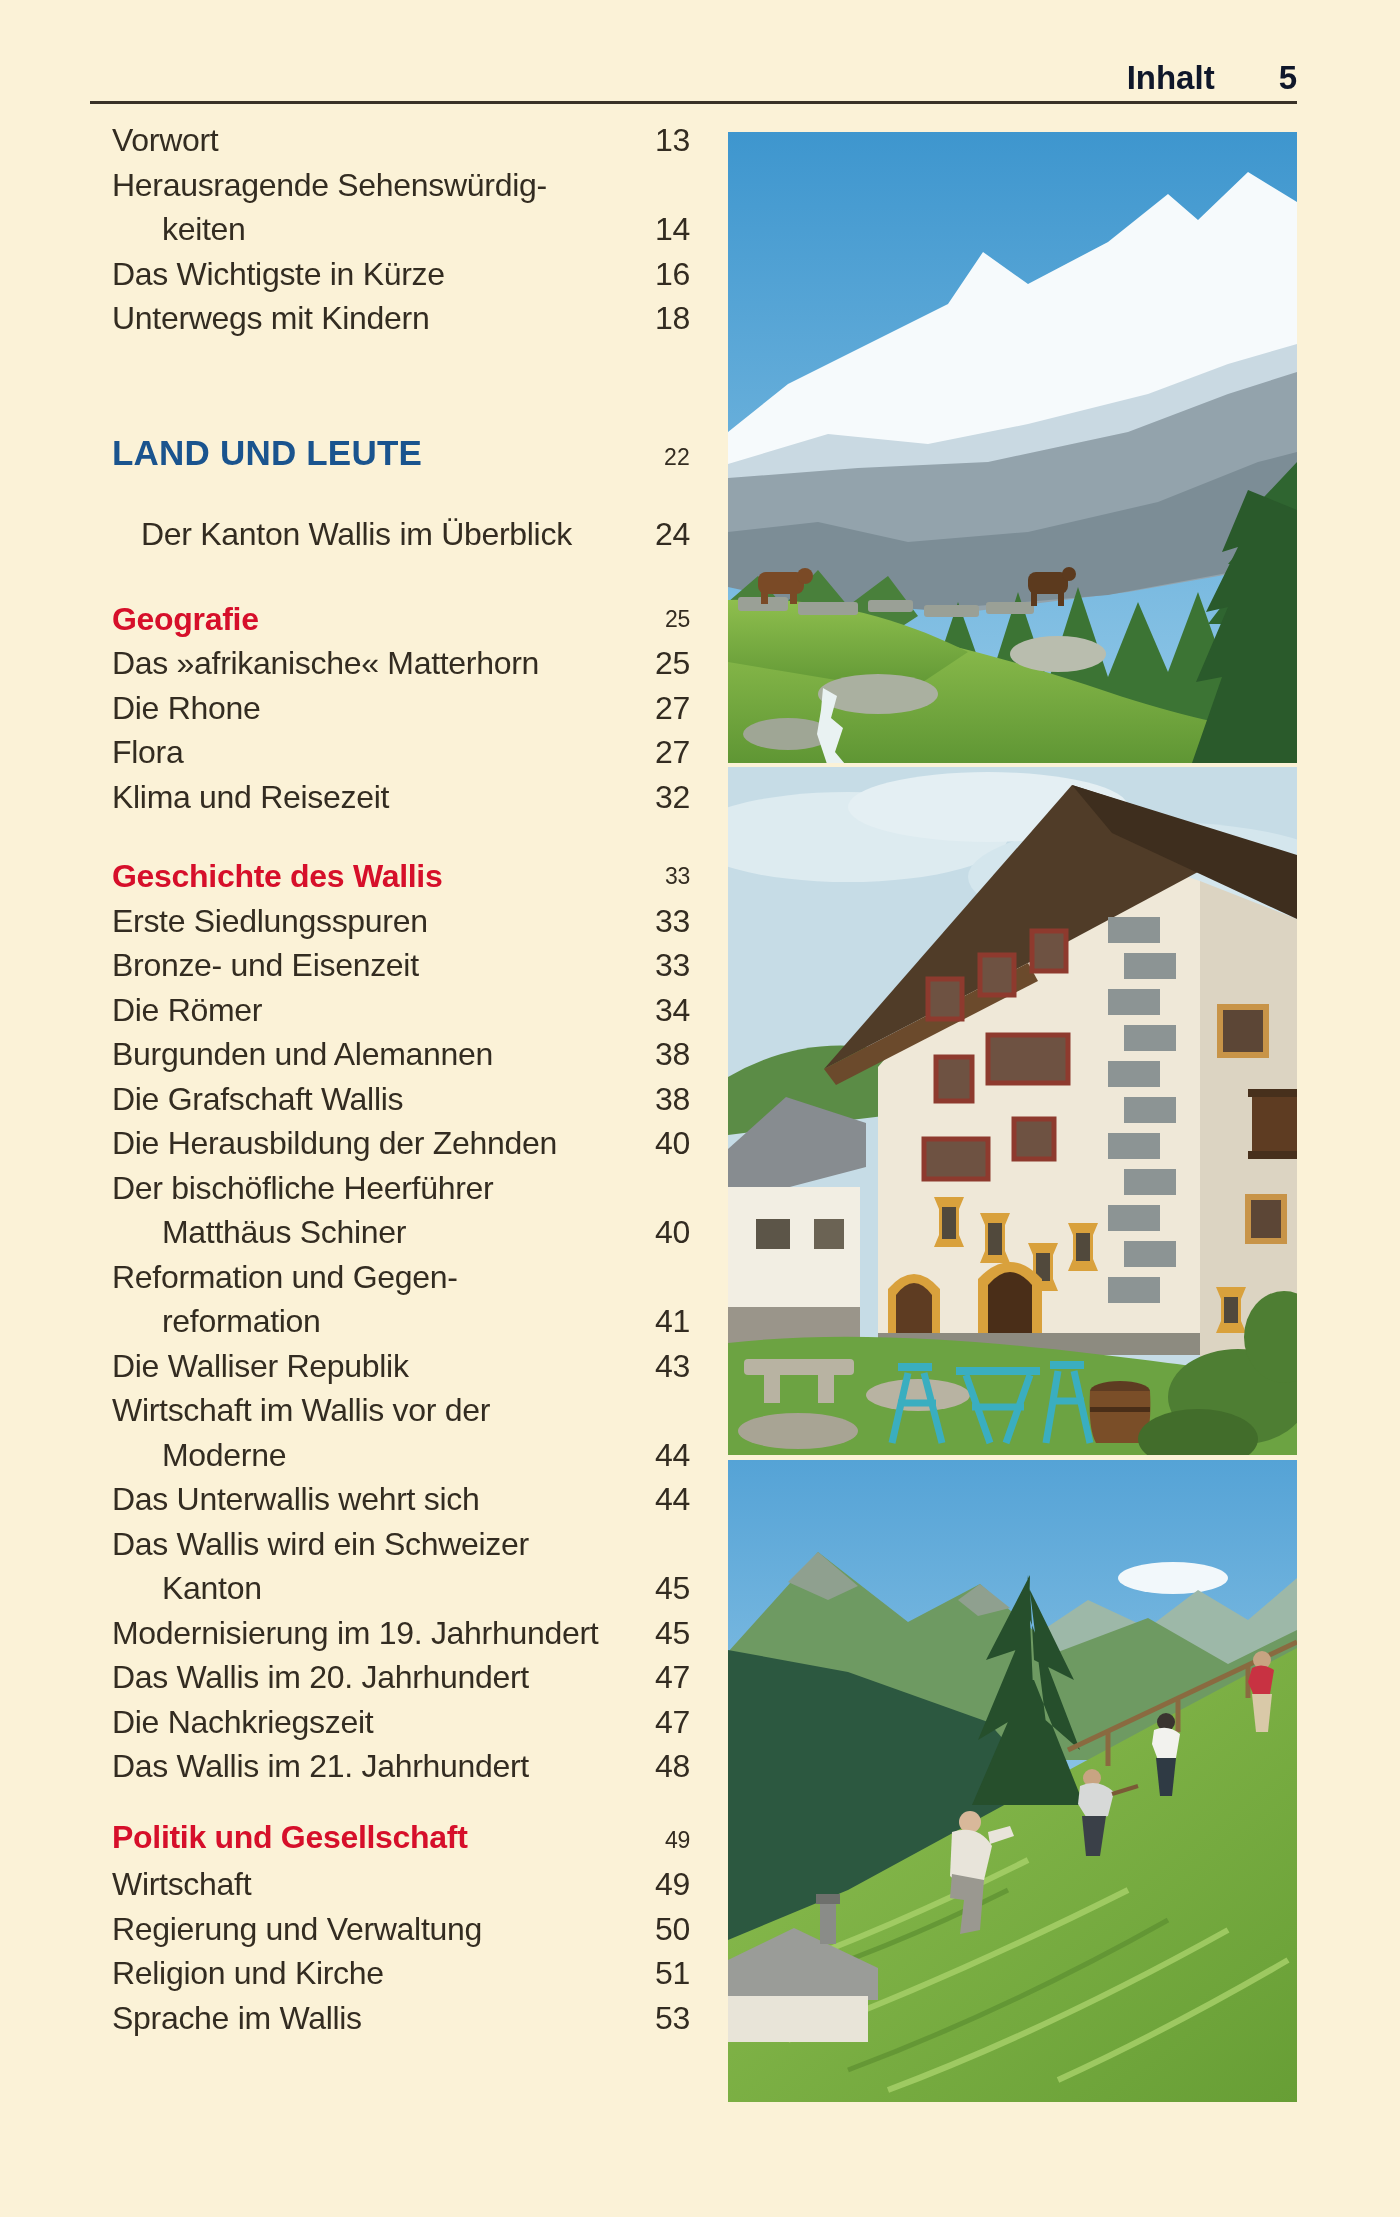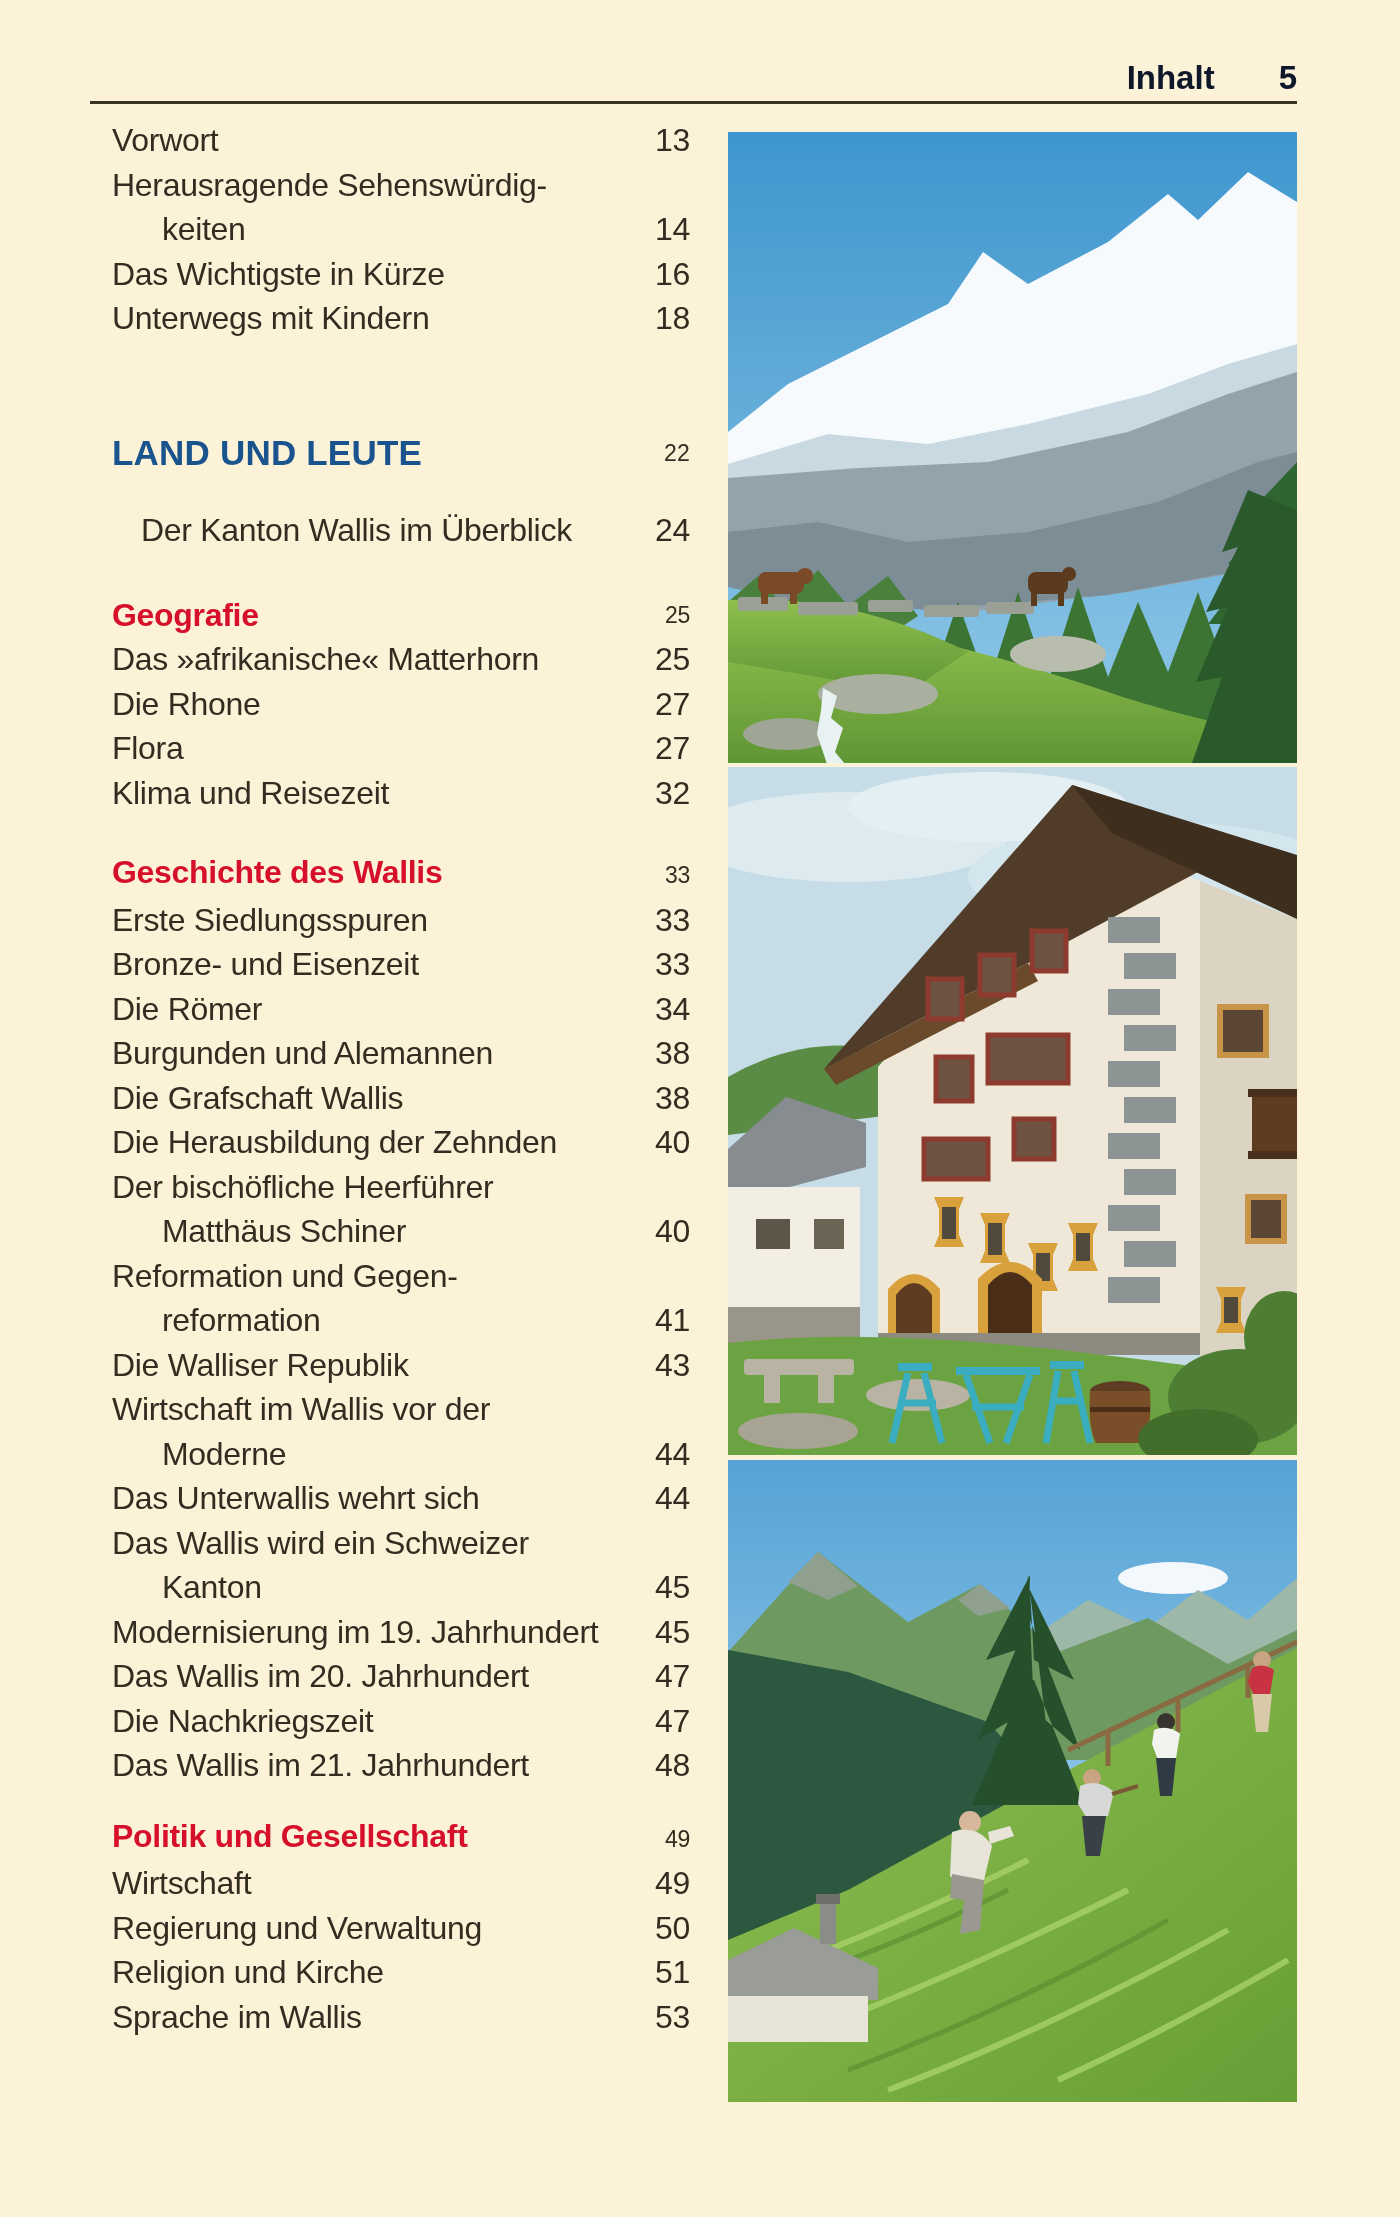--- a/index.html
+++ b/index.html
@@ -63,21 +63,21 @@
     <span class="pageno">14</span>
   </div>
     <div class="row">
     <span class="label">Das Wichtigste in Kürze</span>
     <span class="pageno">16</span>
   </div>
     <div class="row">
     <span class="label">Unterwegs mit Kindern</span>
     <span class="pageno">18</span>
   </div>
-    <div class="row chapter" style="margin-top: 90px; align-items: center;">
+    <div class="row chapter" style="margin-top: 90px;">
     <span class="label">LAND UND LEUTE</span>
     <span class="pageno">22</span>
   </div>
     <div class="row" style="margin-top: 33px; margin-left: 29px;">
     <span class="label">Der Kanton Wallis im Überblick</span>
     <span class="pageno">24</span>
   </div>
     <div class="row section" style="margin-top: 40px; align-items: flex-end;">
     <span class="label">Geografie</span>
     <span class="pageno">25</span>
@@ -91,21 +91,21 @@
     <span class="pageno">27</span>
   </div>
     <div class="row">
     <span class="label">Flora</span>
     <span class="pageno">27</span>
   </div>
     <div class="row">
     <span class="label">Klima und Reisezeit</span>
     <span class="pageno">32</span>
   </div>
-    <div class="row section" style="margin-top: 35px;">
+    <div class="row section" style="margin-top: 35px; align-items: flex-end;">
     <span class="label">Geschichte des Wallis</span>
     <span class="pageno">33</span>
   </div>
     <div class="row">
     <span class="label">Erste Siedlungsspuren</span>
     <span class="pageno">33</span>
   </div>
     <div class="row">
     <span class="label">Bronze- und Eisenzeit</span>
     <span class="pageno">33</span>

